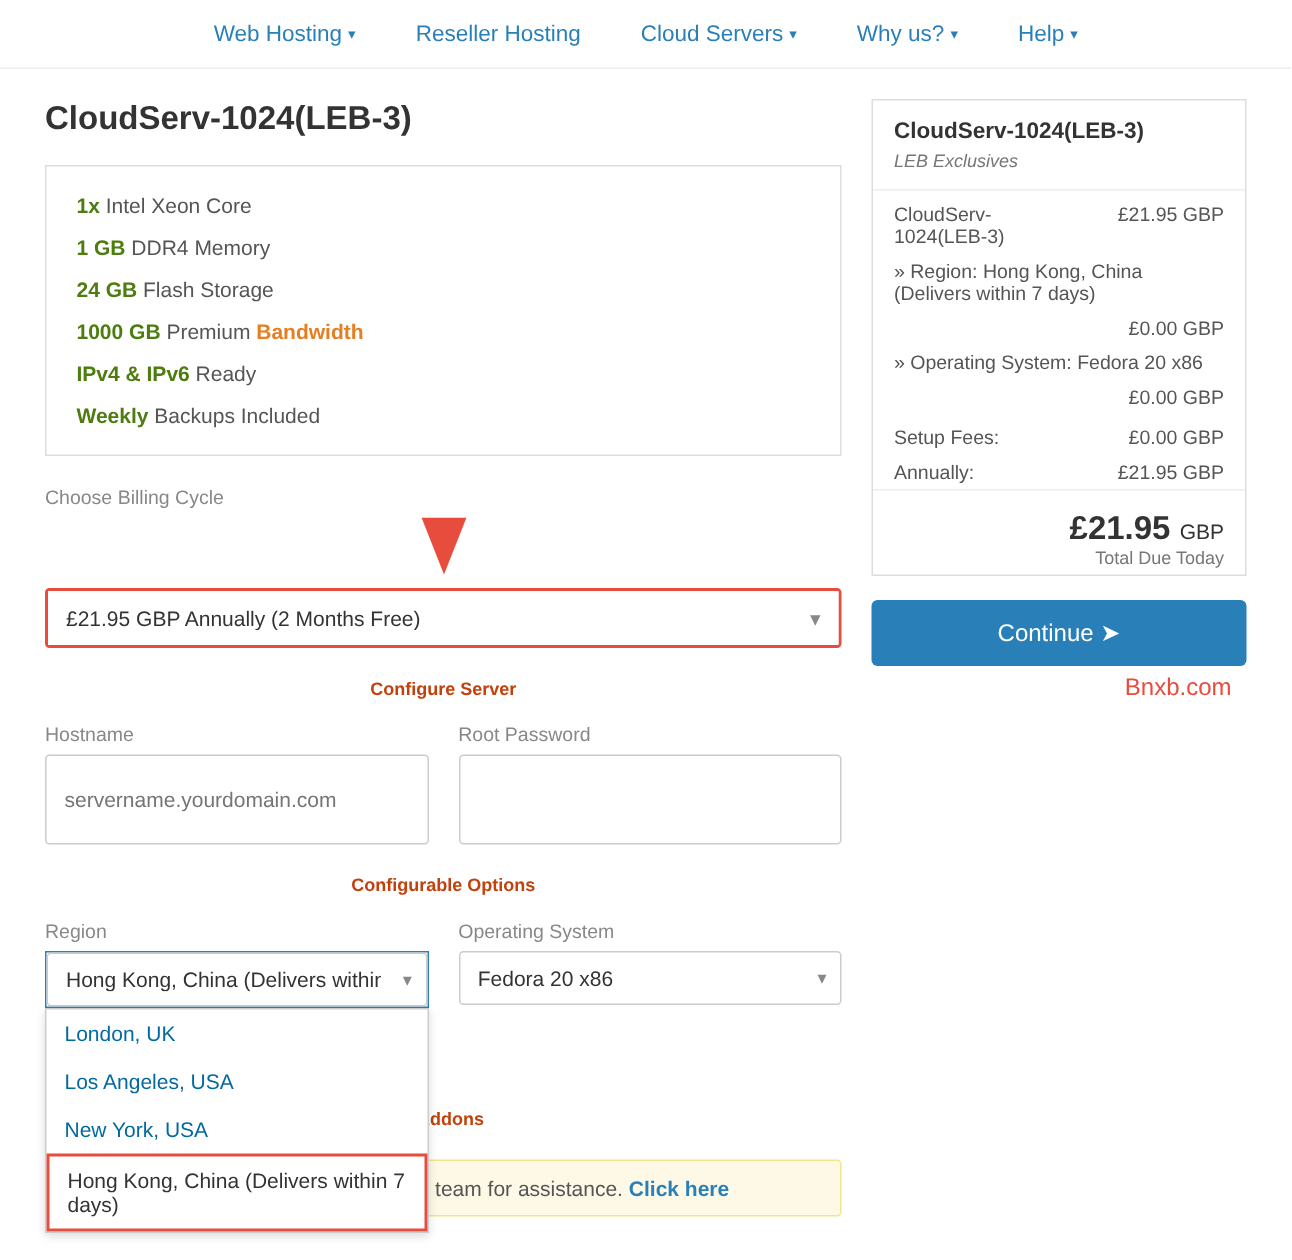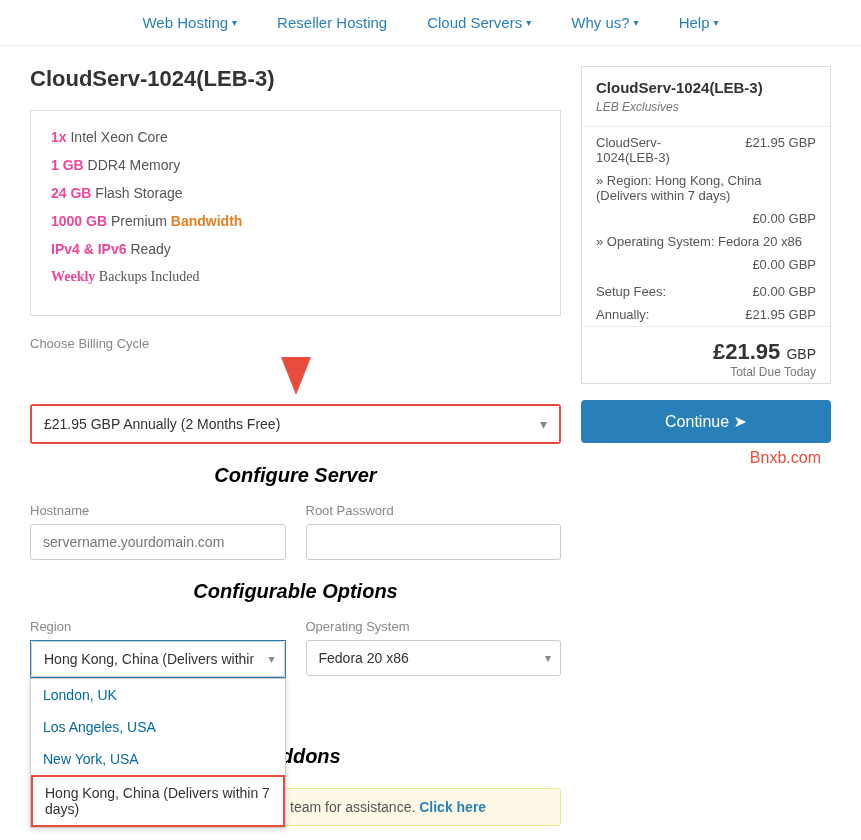--- a/index.html
+++ b/index.html
@@ -52,22 +52,22 @@
     .specs-box {
       border: 1px solid #ddd;
       padding: 18px 20px;
       margin-bottom: 20px;
     }
     .spec-item {
       margin-bottom: 12px;
       font-size: 14px;
       color: #555;
     }
-    .spec-item:last-child { margin-bottom: 12px; font-family: Liberation Serif, serif; }
-    .spec-bold { font-weight: bold; color: #ec4899; }
+    .spec-item:last-child { margin-bottom: 0; }
+    .spec-bold { font-weight: bold; color: #4d7c0f; }
     .spec-link { color: #e67e22; font-weight: bold; }
 
     
     .billing-section { margin-bottom: 20px; }
     .billing-label {
       font-size: 13px;
       color: #888;
       margin-bottom: 6px;
     }
     .billing-select-wrapper {
@@ -91,43 +91,42 @@
       right: 12px;
       top: 50%;
       transform: translateY(-50%);
       color: #888;
       pointer-events: none;
     }
 
     
     .section-title {
       text-align: center;
-      color: #000000;
-      font-size: 20px;
+      color: #c2410c;
+      font-size: 12px;
       margin: 20px 0 16px;
-      font-style: italic;
     }
 
     .form-row {
       display: flex;
       gap: 20px;
       margin-bottom: 20px;
     }
     .form-group {
       flex: 1;
     }
     .form-label {
       font-size: 13px;
       color: #888;
       margin-bottom: 6px;
       display: block;
     }
     .form-input {
       width: 100%;
-      padding: 9px 12px;
+      padding: 21px 12px;
       border: 1px solid #ccc;
       border-radius: 3px;
       font-size: 14px;
       color: #0f766e;
       outline: none;
     }
 
     
     .config-section { margin-top: 0; }
     .config-row {

